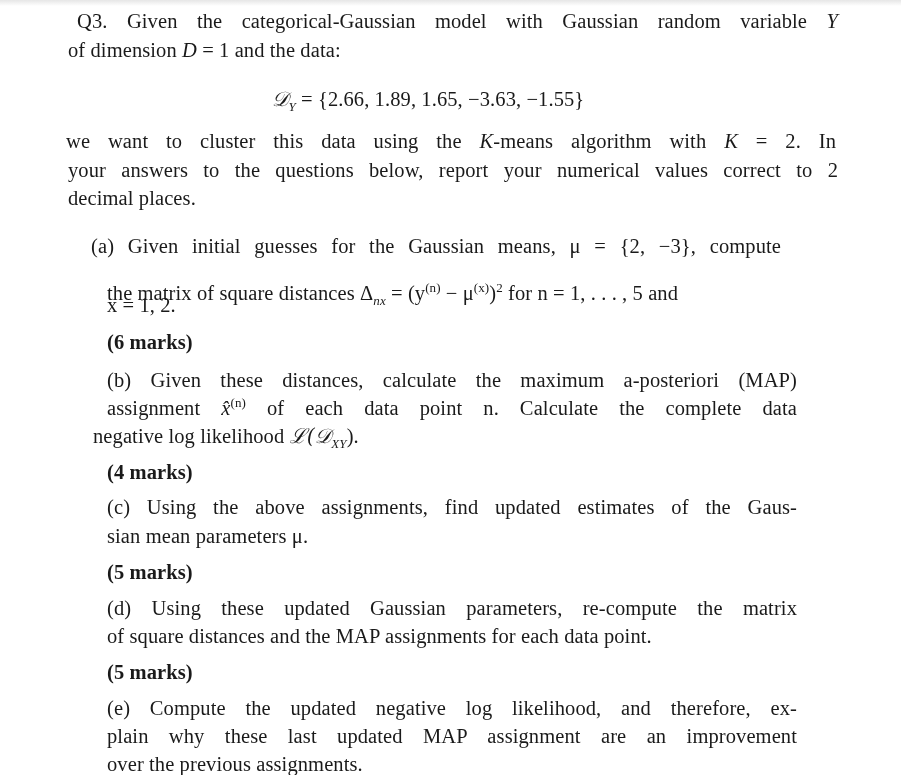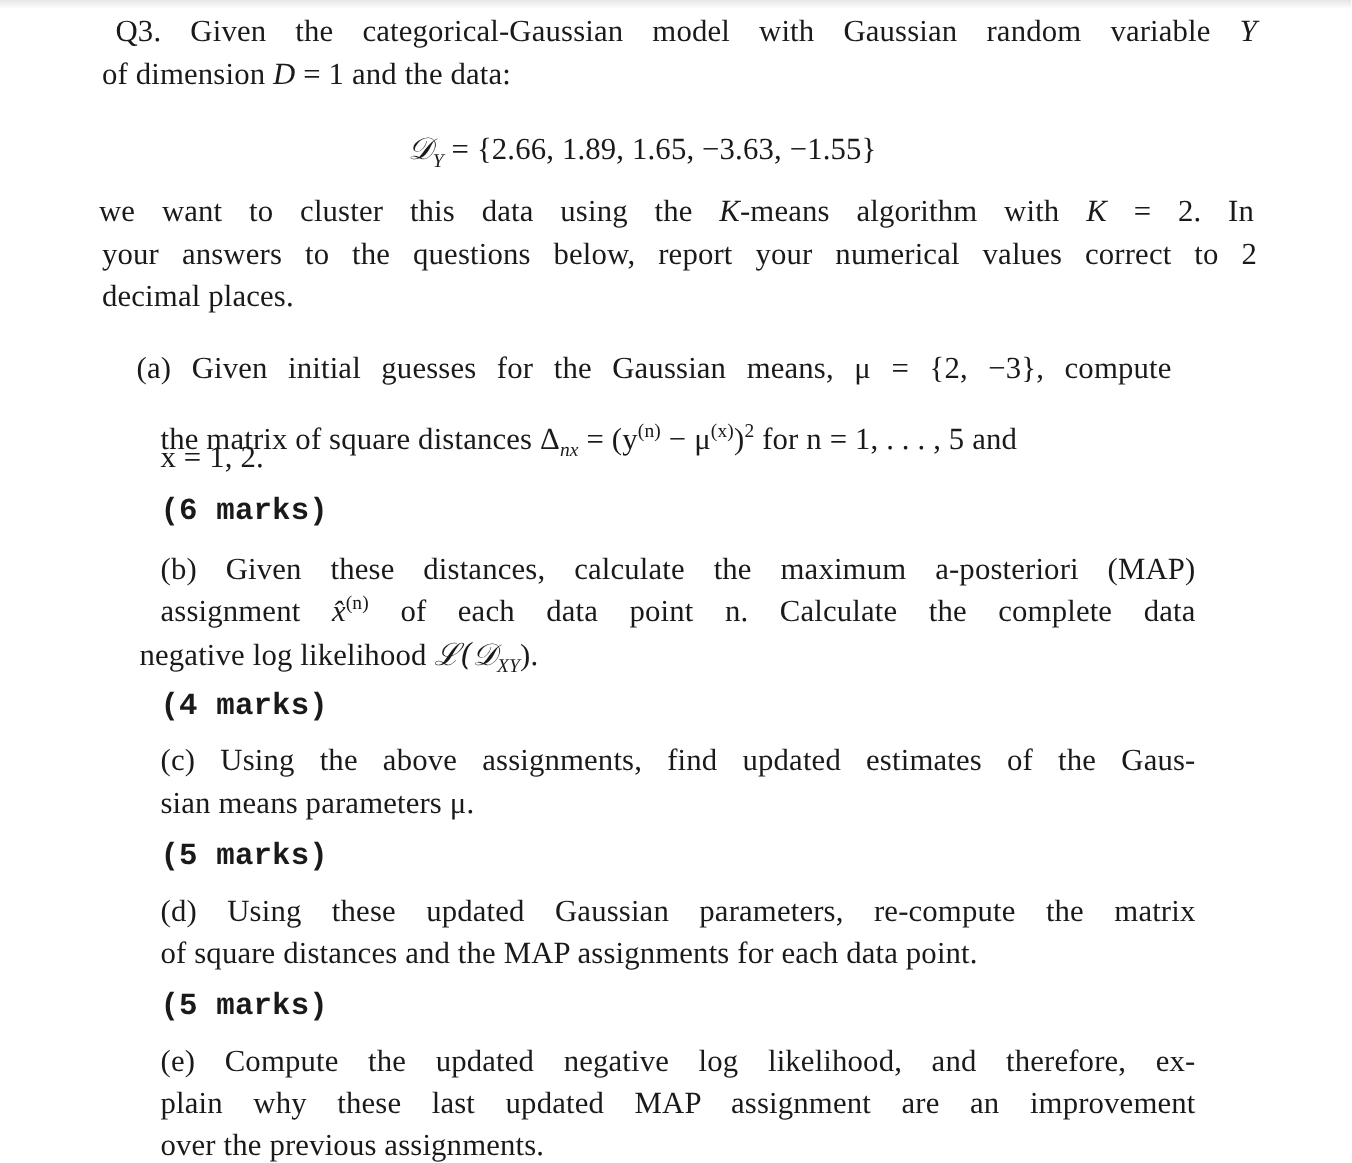--- a/index.html
+++ b/index.html
@@ -18,21 +18,21 @@
     .line {
       position: absolute; white-space: nowrap;
       font-size: 20.5px; line-height: 26px;
       font-family: "Liberation Serif", "DejaVu Serif", serif;
       letter-spacing: 0.1px;
     }
     .just { text-align: justify; text-align-last: justify; }
     i.m { font-style: italic; }
     .cal { font-style: italic; font-family: "DejaVu Serif", serif; }
     sup, sub { font-size: 13px; line-height: 0; }
-    .bold { font-weight: bold; font-family: Liberation Mono, monospace; }
+    .bold { font-weight: bold; }
   </style>
 </head>
 <body>
 
 <div class="topshade"></div>
 
 <div class="page">
 
   <div class="line just" style="left:77px; top:8px; width:761px;">
     <span>Q3.</span>
@@ -78,21 +78,21 @@
   <div class="line" style="left:93px; top:423px;">
     <span>negative log likelihood</span>
     <span class="cal">ℒ</span><span class="cal">(𝒟</span><sub style="font-style:italic">XY</sub><span>).</span>
   </div>
   <div class="line bold" style="left:107px; top:459px;">(4 marks)</div>
 
   <div class="line just" style="left:107px; top:494px; width:690px;">
     <span>(c)</span>
     <span>Using the above assignments, find updated estimates of the Gaus-</span>
   </div>
-  <div class="line" style="left:107px; top:523px;">sian means parameters μ.</div>
+  <div class="line" style="left:107px; top:523px;">sian mean parameters μ.</div>
   <div class="line bold" style="left:107px; top:559px;">(5 marks)</div>
 
   <div class="line just" style="left:107px; top:595px; width:690px;">
     <span>(d)</span>
     <span>Using these updated Gaussian parameters, re-compute the matrix</span>
   </div>
   <div class="line" style="left:107px; top:623px;text-align:right;">of square distances and the MAP assignments for each data point.</div>
   <div class="line bold" style="left:107px; top:659px;">(5 marks)</div>
 
   <div class="line just" style="left:107px; top:695px; width:690px;">

